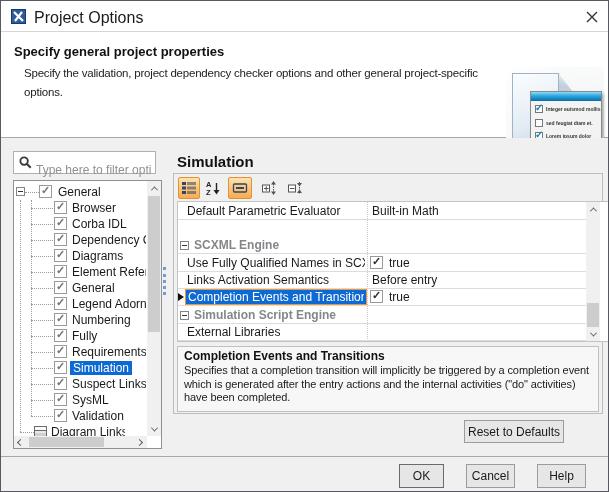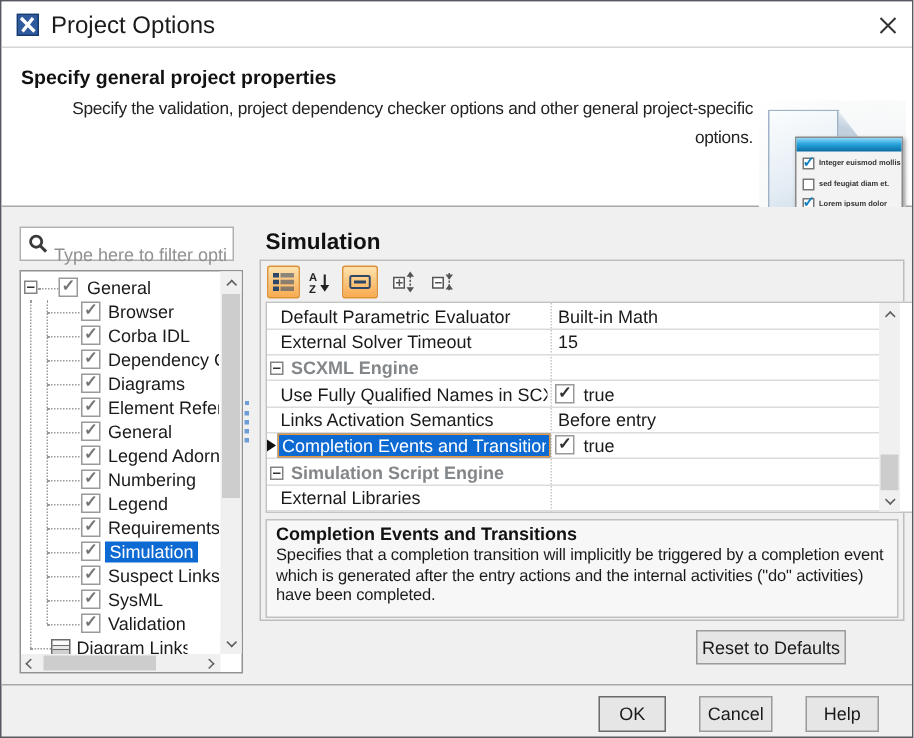--- a/index.html
+++ b/index.html
@@ -10,21 +10,21 @@
   
   #titlebar{left:0;top:0;width:100%;height:31px;background:#ffffff;border-bottom:1px solid #d6d6d6;}
   #app-icon{left:10px;top:8px;width:15px;height:15px;}
   #title-text{left:33px;top:8px;font-size:16px;color:#1a1a1a;}
   #close-btn{left:578px;top:4px;width:26px;height:23px;display:flex;align-items:center;justify-content:center;}
   #close-btn svg{display:block;}
 
   
   #header{left:0;top:31px;width:100%;height:106px;background:#ffffff;border-bottom:1px solid #a8a8a8;}
   #header-title{left:13px;top:12px;font-size:13px;font-weight:bold;color:#111;}
-  #header-desc{left:23px;top:32px;width:478px;font-size:11.5px;letter-spacing:-0.2px;line-height:19px;color:#222;text-align:right;}
+  #header-desc{left:23px;top:32px;width:478px;font-size:11.5px;letter-spacing:-0.2px;line-height:19px;color:#222;}
 
   
   #illus{left:505px;top:35px;width:98px;height:99px;background:radial-gradient(circle at 80% 85%, #e4e6e8 0%, #f6f7f8 55%, #ffffff 100%);}
   #illus-page{left:6px;top:6px;width:61px;height:83px;background:linear-gradient(160deg,#fbfdfe 0%,#e3ecf4 55%,#bccbdb 100%);border:1px solid #9fb3c8;clip-path:polygon(0 0,77% 0,100% 23%,100% 100%,0 100%);}
   #illus-fold{left:52px;top:6px;width:15px;height:19px;background:linear-gradient(200deg,#ffffff 0%,#c2d0de 70%);border-left:1px solid #9fb3c8;border-bottom:1px solid #9fb3c8;clip-path:polygon(0 0,100% 100%,0 100%);}
   #illus-list{left:24px;top:24px;width:72px;height:67px;background:#f3f3f3;border:1px solid #8a8a8a;box-shadow:1.5px 1.5px 3px rgba(0,0,0,.35);}
   #illus-list .bar{position:absolute;left:0;top:0;width:100%;height:9px;background:linear-gradient(#8fd9f7 0%,#28a5dd 45%,#0b6da6 100%);}
   .il-item{position:absolute;left:4px;height:12px;display:flex;align-items:center;}
   .il-cb{position:relative;width:8px;height:8px;background:#fff;border:1px solid #777;margin-right:3px;flex:none;}
   .il-item.checked .il-cb::before{content:"✓";position:absolute;left:-1px;top:-4px;font-size:10px;font-weight:bold;color:#0e7ec2;}
@@ -201,21 +201,21 @@
         <span class="tlabel" style="left:58px;width:74px">Legend Adorni</span>
       </div>
     <div class="trow" style="left:0;top:131px">
         <span class="dot-h" style="left:17px;top:8px;width:22px"></span>
         <span class="cb gray" style="position:absolute;left:40px;top:1px"></span>
         <span class="tlabel" style="left:58px;width:74px">Numbering</span>
       </div>
     <div class="trow" style="left:0;top:147px">
         <span class="dot-h" style="left:17px;top:8px;width:22px"></span>
         <span class="cb gray" style="position:absolute;left:40px;top:1px"></span>
-        <span class="tlabel" style="left:58px;width:74px">Legend</span>
+        <span class="tlabel" style="left:58px;width:74px">Fully</span>
       </div>
     <div class="trow" style="left:0;top:163px">
         <span class="dot-h" style="left:17px;top:8px;width:22px"></span>
         <span class="cb gray" style="position:absolute;left:40px;top:1px"></span>
         <span class="tlabel" style="left:58px;width:74px">Requirements</span>
       </div>
     <div class="trow" style="left:0;top:179px">
         <span class="dot-h" style="left:17px;top:8px;width:22px"></span>
         <span class="cb gray" style="position:absolute;left:40px;top:1px"></span>
         <span class="tlabel sel" style="left:56px">Simulation</span>
@@ -313,24 +313,20 @@
     </svg>
   </div>
 
   <div id="table-box" class="abs">
     <div id="col-divider"></div>
 
     <div class="prow" style="top:1px">
       <span class="pname">Default Parametric Evaluator</span>
       <span class="pvalue">Built-in Math</span>
     </div>
-    <div class="prow" style="top:18px">
-      <span class="pname">External Solver Timeout</span>
-      <span class="pvalue">15</span>
-    </div>
     <div class="prow" style="top:35px">
       <span class="expander"></span>
       <span class="grp-name">SCXML Engine</span>
     </div>
     <div class="prow" style="top:53px">
       <span class="pname">Use Fully Qualified Names in SCXM...</span>
       <span class="cb dark"></span>
       <span class="pvalue after-cb">true</span>
     </div>
     <div class="prow" style="top:70px">

